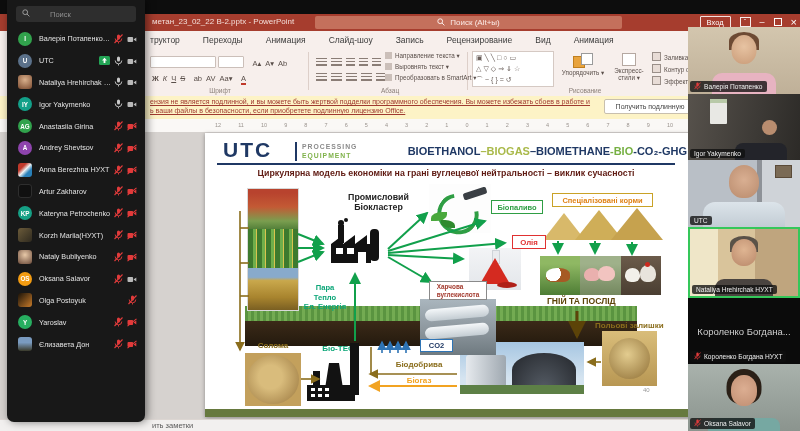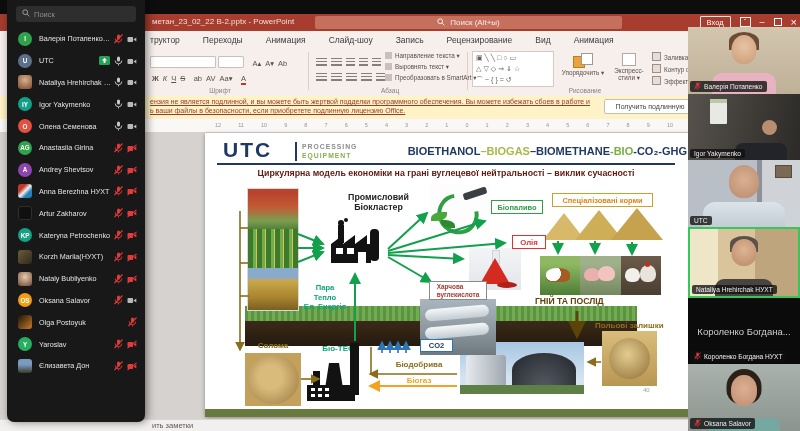--- a/index.html
+++ b/index.html
@@ -77,21 +77,21 @@
   .lbl-cluster{left:116px;top:59px;width:115px;text-align:center;font-size:8.8px;font-weight:bold;color:#222;line-height:10px;}
   .lbl-steam{left:93px;top:150px;width:54px;text-align:center;font-size:7.6px;font-weight:bold;color:#0ca678;line-height:9.5px;}
 
   .box{box-sizing:border-box;background:#fff;text-align:left;font-weight:bold;display:flex;align-items:center;justify-content:center;}
   .box-biofuel{left:286px;top:67px;width:52px;height:14px;border:1px solid #2f9e44;color:#2f9e44;font-size:7.5px;}
   .box-feed{left:347px;top:60px;width:101px;height:14px;border:1px solid #c9a227;color:#e08214;font-size:7.5px;}
   .box-oil{left:307px;top:102px;width:34px;height:14px;border:1px solid #e03131;color:#e03131;font-size:7.8px;}
   .box-foodco2{left:224px;top:148px;width:58px;height:19px;border:1px solid #8a8a8a;color:#a33a2e;font-size:6.4px;line-height:7.5px;font-weight:bold;}
   .box-co2{left:215px;top:206px;width:33px;height:13px;border:1px solid #2e74b5;color:#1f3864;font-size:7.5px;z-index:6;}
 
-  .lbl-manure{left:330px;top:163px;width:115px;font-size:8.6px;font-weight:bold;color:#5c4308;}
+  .lbl-manure{left:342px;top:163px;width:115px;font-size:8.6px;font-weight:bold;color:#5c4308;}
   .lbl-residues{left:390px;top:188px;width:100px;font-size:8px;font-weight:bold;color:#8a6d1c;}
   .lbl-straw{left:40px;top:208px;width:56px;text-align:center;font-size:8px;font-weight:bold;color:#8a6d1c;}
   .lbl-biotes{left:104px;top:211px;width:58px;text-align:center;font-size:8px;font-weight:bold;color:#0ca678;}
   .lbl-biodobryva{left:178px;top:227px;width:72px;text-align:center;font-size:8px;font-weight:bold;color:#8a6d1c;}
   .lbl-biogaz{left:186px;top:243px;width:56px;text-align:center;font-size:8px;font-weight:bold;color:#f2a321;}
   .lbl-page{left:438px;top:254px;font-size:6px;color:#999;}
 
   .grass{left:40px;top:173px;width:392px;height:15px;background:repeating-linear-gradient(90deg,#5a9440 0 3px,#73ab52 3px 6px);}
   .soil{left:40px;top:188px;width:392px;height:25px;background:linear-gradient(180deg,#3b2a18,#241a0e);}
 
@@ -139,21 +139,21 @@
   .baleL .bale{position:absolute;left:2px;top:2px;width:52px;height:49px;border-radius:50%;background:radial-gradient(circle at 45% 45%,#d9bc7c 30%,#97743c);}
 
   .diagram-svg{position:absolute;inset:0;z-index:4;pointer-events:none;}
   .icon-abs{z-index:3;}
   .greenbar{left:0;top:276px;width:490px;height:8px;background:#66793e;z-index:7;}
 
   
   .panel{position:absolute;left:7px;top:0;width:138px;height:422px;background:#181818;border-radius:0 0 7px 7px;
     box-shadow:2px 0 8px rgba(0,0,0,.5);z-index:20;overflow:hidden;}
   .p-search{position:absolute;left:9px;top:6px;width:120px;height:16px;background:#2e2e2e;border-radius:3px;
-    display:flex;align-items:center;gap:4px;padding-left:6px;box-sizing:border-box;color:#8f8f8f;font-size:7.5px;}
+    display:flex;align-items:center;gap:20px;padding-left:6px;box-sizing:border-box;color:#8f8f8f;font-size:7.5px;}
   .p-list{position:absolute;left:0;top:28px;width:138px;}
   .p-row{display:flex;align-items:center;height:21.8px;padding:0 8px 0 11px;}
   .avatar{width:14px;height:14px;border-radius:50%;color:#fff;font-size:6.3px;font-weight:bold;
     display:flex;align-items:center;justify-content:center;flex:0 0 14px;}
   .avatar.photo{border-radius:3px;}
   .ph-warm{background:radial-gradient(circle at 50% 35%,#d9b08c,#7a4a2f);}
   .ph-mixed{background:linear-gradient(135deg,#c0392b 30%,#ecf0f1 50%,#2980b9 70%);}
   .ph-dark{background:#101010;border:1px solid #2e2e2e;box-sizing:border-box;}
   .ph-olive{background:linear-gradient(135deg,#6b5b3a,#2f2a1f);}
   .ph-portrait{background:radial-gradient(circle at 50% 35%,#e8c9a8,#6a4a3a);}
@@ -560,35 +560,20 @@
                 <path d="M1.2,4.5 a3.3,3.3 0 0 0 6.6,0" fill="none" stroke="#c9c9c9" stroke-width="0.9"></path>
                 <line x1="4.5" y1="8" x2="4.5" y2="9.5" stroke="#c9c9c9" stroke-width="0.9"></line>
               </svg></span>
             <span class="s-icon"><svg width="10" height="9" viewBox="0 0 10 9">
                 <rect x="0.5" y="2" width="5.6" height="5" rx="1" fill="#b9b9b9"></rect>
                 <path d="M6.5,4.5 L9.3,2.6 V6.4 L6.5,4.5 z" fill="#b9b9b9"></path>
               </svg></span>
           </span>
         </div>
         <div class="p-row">
-          <span class="avatar" style="background: rgb(226, 80, 65);">O</span>
-          <span class="p-name">Олена Семенова</span>
-          <span class="p-icons">
-            <span class="s-icon"><svg width="9" height="10" viewBox="0 0 9 10">
-                <rect x="3" y="0.5" width="3" height="5" rx="1.5" fill="#c9c9c9"></rect>
-                <path d="M1.2,4.5 a3.3,3.3 0 0 0 6.6,0" fill="none" stroke="#c9c9c9" stroke-width="0.9"></path>
-                <line x1="4.5" y1="8" x2="4.5" y2="9.5" stroke="#c9c9c9" stroke-width="0.9"></line>
-              </svg></span>
-            <span class="s-icon"><svg width="10" height="9" viewBox="0 0 10 9">
-                <rect x="0.5" y="2" width="5.6" height="5" rx="1" fill="#b9b9b9"></rect>
-                <path d="M6.5,4.5 L9.3,2.6 V6.4 L6.5,4.5 z" fill="#b9b9b9"></path>
-              </svg></span>
-          </span>
-        </div>
-        <div class="p-row">
           <span class="avatar" style="background: rgb(49, 162, 76);">AG</span>
           <span class="p-name">Anastasiia Girina</span>
           <span class="p-icons">
             <span class="s-icon"><svg width="9" height="10" viewBox="0 0 9 10">
                 <rect x="3" y="0.5" width="3" height="5" rx="1.5" fill="#e23b3b"></rect>
                 <path d="M1.2,4.5 a3.3,3.3 0 0 0 6.6,0" fill="none" stroke="#e23b3b" stroke-width="0.9"></path>
                 <line x1="4.5" y1="8" x2="4.5" y2="9.5" stroke="#e23b3b" stroke-width="0.9"></line>
                 <line x1="0.5" y1="9" x2="8.5" y2="0.5" stroke="#e23b3b" stroke-width="1.1"></line>
               </svg></span>
             <span class="s-icon"><svg width="10" height="9" viewBox="0 0 10 9">

